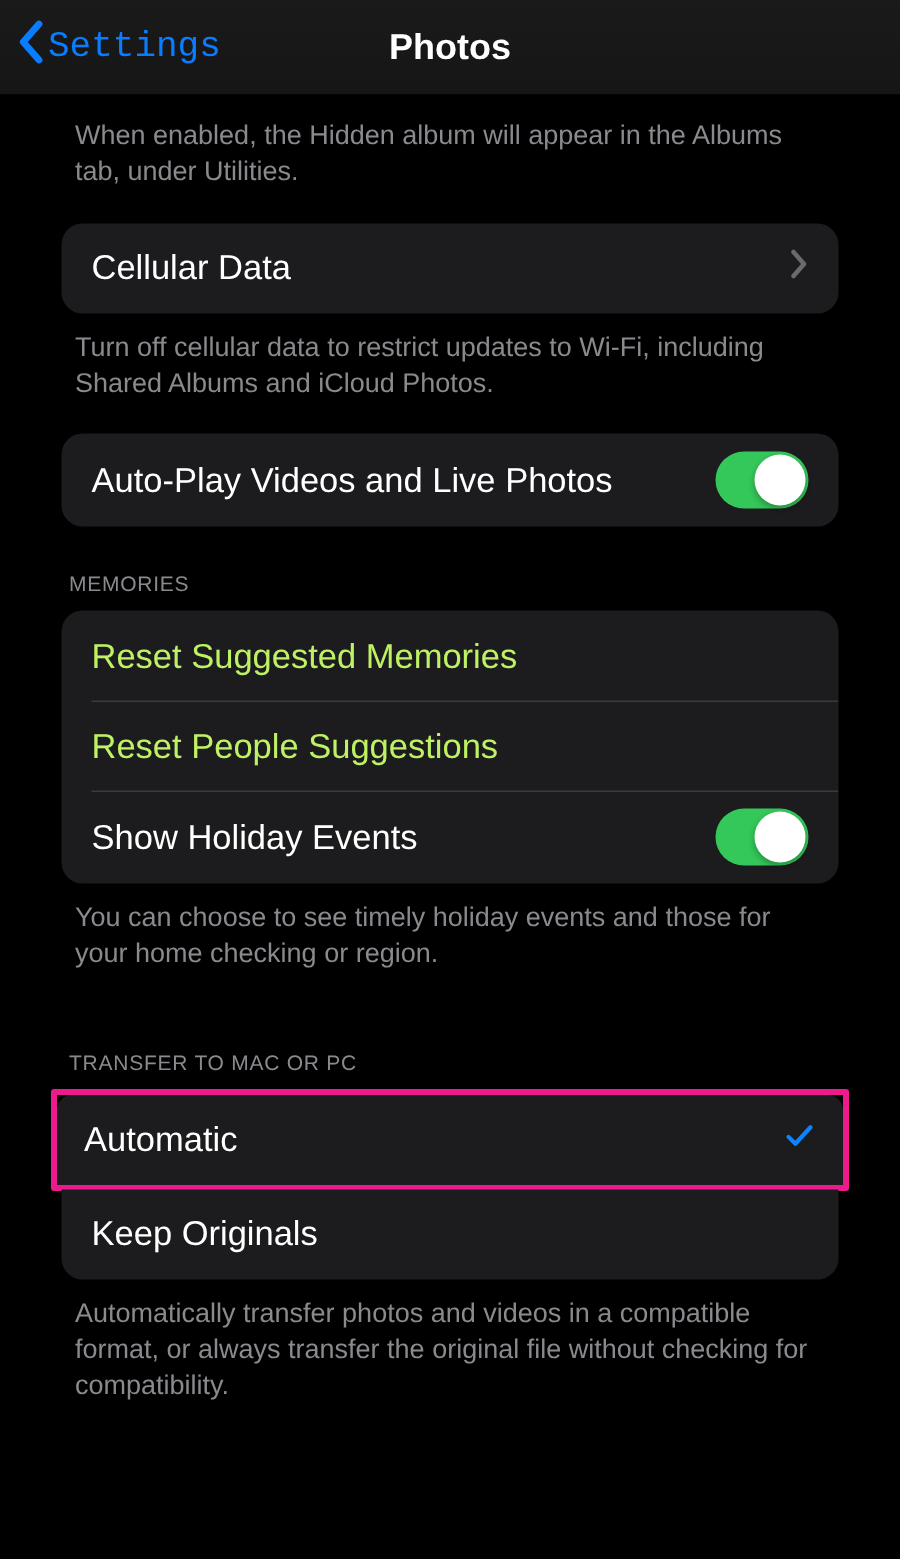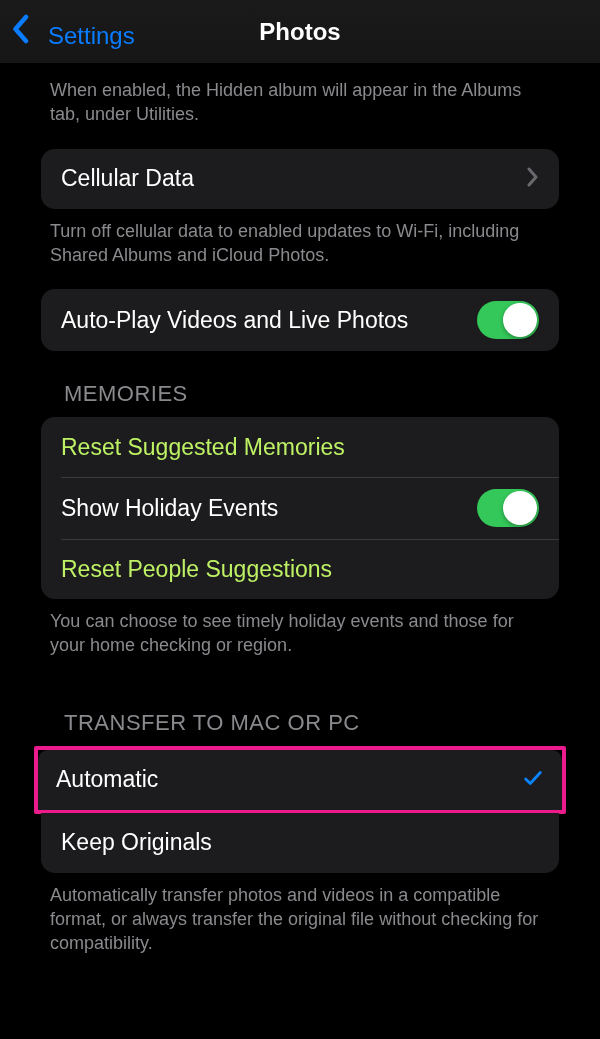--- a/index.html
+++ b/index.html
@@ -15,26 +15,27 @@
     height: 64px;
     display: flex;
     align-items: center;
     position: relative;
     background: linear-gradient(#1a1a1a,#161616);
     padding: 0 10px;
     border-bottom: 1px solid #000;
   }
   .back-btn {
     display: flex;
-    align-items: flex-end;
+    align-items: center;
     color: #0a7cff;
     font-size: 24px;
     font-weight: 400;
-    gap: 18px;
+    gap: 2px;
     cursor: pointer;
+    font-family: Liberation Mono, monospace;
   }
   .back-btn svg { width: 20px; height: 30px; }
   .nav-title {
     position: absolute;
     left: 0; right: 0;
     text-align: center;
     font-size: 24px;
     font-weight: 600;
     pointer-events: none;
   }
@@ -85,23 +86,23 @@
   .toggle .knob {
     position: absolute;
     width: 34px; height: 34px;
     background: #fff;
     border-radius: 50%;
     top: 2px; right: 2px;
     box-shadow: 0 2px 4px rgba(0,0,0,.3);
   }
   .section-header {
     color: #8a8a8e;
-    font-size: 22px;
+    font-size: 14px;
     letter-spacing: 0.5px;
-    padding: 30px 50px 10px 64px;
+    padding: 30px 50px 10px 46px;
     text-transform: uppercase;
   }
   .checkmark { color: #0a84ff; }
   .checkmark svg { width: 22px; height: 22px; }
   .highlight-frame {
     border: 4px solid #ec1a8d;
     border-radius: 2px;
     margin: 0 34px;
     padding: 0;
   }
@@ -130,44 +131,44 @@
   <div class="group">
     <div class="row">
       <div class="row-label">Cellular Data</div>
       <span class="chevron">
         <svg viewBox="0 0 12 20" fill="none" stroke="#6a6a6e" stroke-width="3" stroke-linecap="round" stroke-linejoin="round">
             <polyline points="2,2 9,10 2,18"></polyline>
           </svg>
       </span>
     </div>
   </div>
-  <div class="footer-text tight">Turn off cellular data to enabled updates to Wi-Fi, including Shared Albums and iCloud Photos.</div>
+  <div class="footer-text tight">Turn off cellular data to restrict updates to Wi-Fi, including Shared Albums and iCloud Photos.</div>
 
   <div class="group">
     <div class="row">
       <div class="row-label">Auto-Play Videos and Live Photos</div>
       <div class="toggle">
           <div class="knob"></div>
         </div>
     </div>
   </div>
 
   <div class="section-header">MEMORIES</div>
   <div class="group">
     <div class="row">
       <div class="row-label link">Reset Suggested Memories</div>
     </div>
     <div class="row">
+      <div class="row-label link">Reset People Suggestions</div>
+    </div>
+    <div class="row">
       <div class="row-label">Show Holiday Events</div>
       <div class="toggle">
           <div class="knob"></div>
         </div>
-    </div>
-    <div class="row">
-      <div class="row-label link">Reset People Suggestions</div>
     </div>
   </div>
   <div class="footer-text tight">You can choose to see timely holiday events and those for your home checking or region.</div>
 
   <div class="section-header">TRANSFER TO MAC OR PC</div>
 
   <div class="highlight-frame">
     <div class="group" style="margin:0;border-radius:10px 10px 0 0;">
       <div class="row">
         <div class="row-label">Automatic</div>

